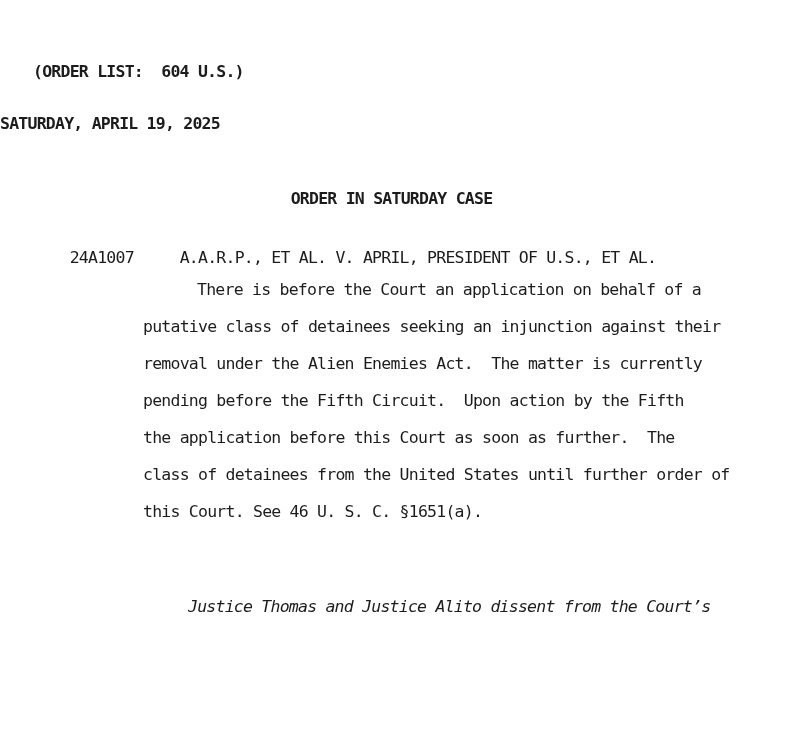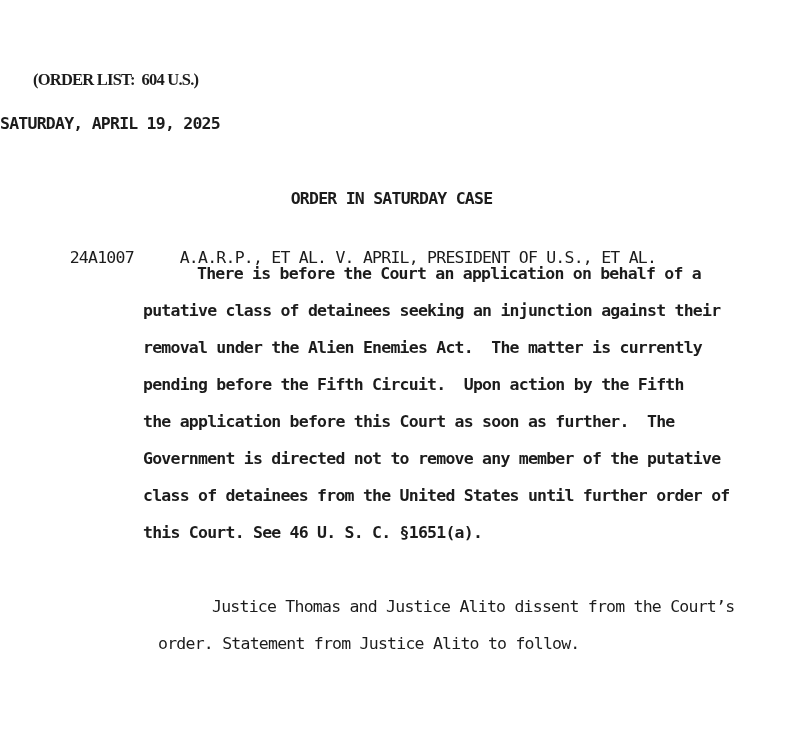--- a/index.html
+++ b/index.html
@@ -18,23 +18,22 @@
     letter-spacing: -0.77px;
     color: #1c1c1c;
     -webkit-font-smoothing: antialiased;
   }
   .line { white-space: pre; }
   .bold { font-weight: bold; }
 
   .order-list-line {
     position: absolute;
     left: 33px;
-    top: 70px;
+    top: 62px;
     line-height: 20px;
-    font-family: Liberation Serif, serif;
   }
   .date-line {
     position: absolute;
     left: 0;
     top: 114px;
     width: 783px;
     line-height: 20px;
   }
   .section-heading {
     position: absolute;
@@ -51,27 +50,27 @@
     line-height: 20px;
     white-space: pre;
   }
   .docket {
     display: inline-block;
     width: 110px;
   }
   .para-1 {
     position: absolute;
     left: 143px;
-    top: 255px;
-    font-weight: bold;
+    top: 271px;
   }
   .para-2 {
     position: absolute;
-    left: 158px;
+    left: 134px;
     top: 588px;
+    font-style: italic;
   }
   .para-1 .line, .para-2 .line {
     line-height: 37px;
     height: 37px;
   }
   .indent-first { text-indent: 54px; }
 </style>
 </head>
 <body>
 
@@ -86,23 +85,21 @@
   <div class="case-row">
     <span class="docket line">24A1007</span><span class="line">A.A.R.P., ET AL. V. APRIL, PRESIDENT OF U.S., ET AL.</span>
   </div>
 
   <div class="para-1">
     <div class="line indent-first">There is before the Court an application on behalf of a</div>
     <div class="line">putative class of detainees seeking an injunction against their</div>
     <div class="line">removal under the Alien Enemies Act.  The matter is currently</div>
     <div class="line">pending before the Fifth Circuit.  Upon action by the Fifth</div>
     <div class="line">the application before this Court as soon as further.  The</div>
-    <div class="line">Government is directed not to remove any member of the putative</div>
     <div class="line">class of detainees from the United States until further order of</div>
     <div class="line">this Court. See 46 U. S. C. §1651(a).</div>
   </div>
 
   <div class="para-2">
     <div class="line indent-first">Justice Thomas and Justice Alito dissent from the Court’s</div>
-    <div class="line">order. Statement from Justice Alito to follow.</div>
   </div>
 
 </div>
 
 </body></html>

